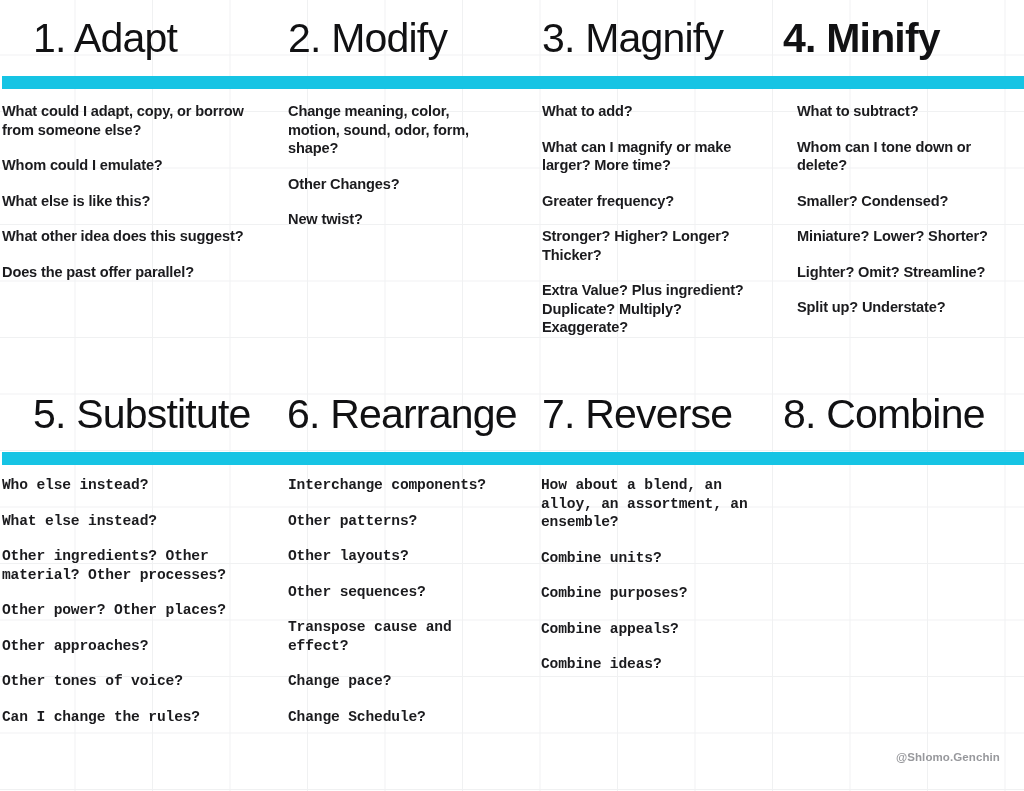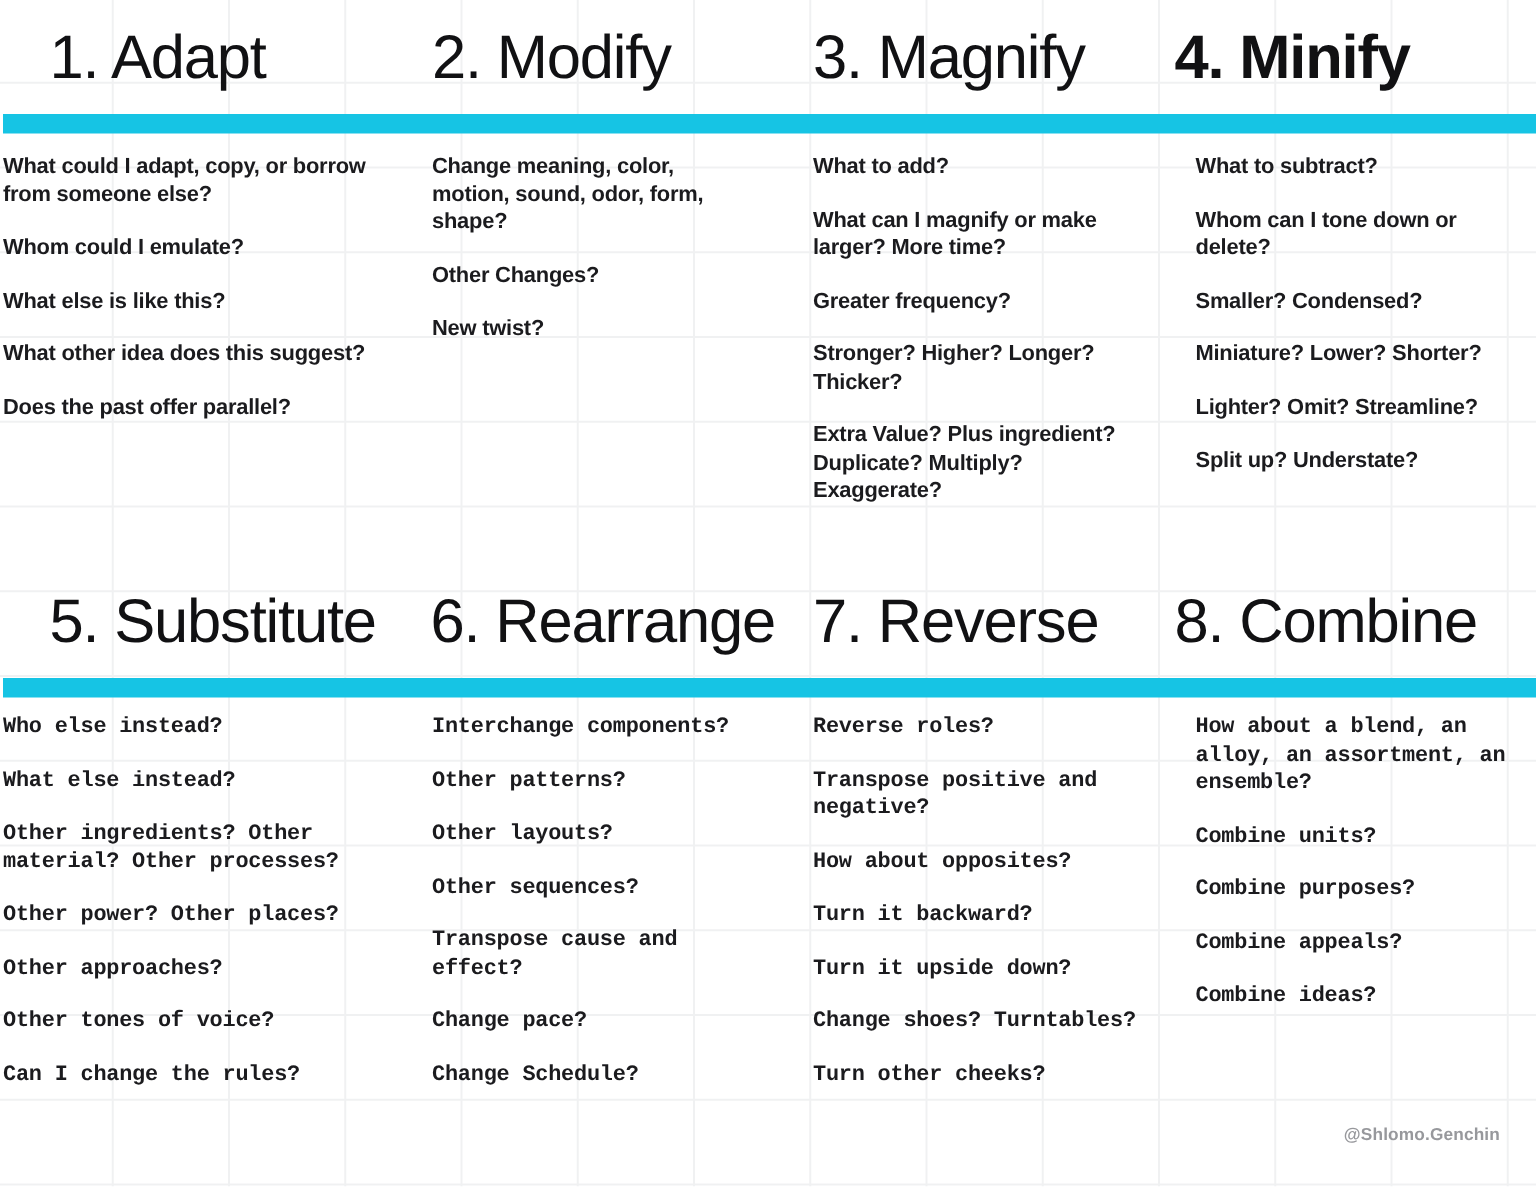--- a/index.html
+++ b/index.html
@@ -217,31 +217,20 @@
           <li class="prompt-item">Interchange components?</li>
           <li class="prompt-item">Other patterns?</li>
           <li class="prompt-item">Other layouts?</li>
           <li class="prompt-item">Other sequences?</li>
           <li class="prompt-item">Transpose cause and effect?</li>
           <li class="prompt-item">Change pace?</li>
           <li class="prompt-item">Change Schedule?</li>
         </ul>
       </div>
 
-      <div class="col col-3">
-        <ul class="prompt-list">
-          <li class="prompt-item">Reverse roles?</li>
-          <li class="prompt-item">Transpose positive and negative?</li>
-          <li class="prompt-item">How about opposites?</li>
-          <li class="prompt-item">Turn it backward?</li>
-          <li class="prompt-item">Turn it upside down?</li>
-          <li class="prompt-item">Change shoes? Turntables?</li>
-          <li class="prompt-item">Turn other cheeks?</li>
-        </ul>
-      </div>
 
       <div class="col col-4">
         <ul class="prompt-list">
           <li class="prompt-item">How about a blend, an alloy, an assortment, an ensemble?</li>
           <li class="prompt-item">Combine units?</li>
           <li class="prompt-item">Combine purposes?</li>
           <li class="prompt-item">Combine appeals?</li>
           <li class="prompt-item">Combine ideas?</li>
         </ul>
       </div>

